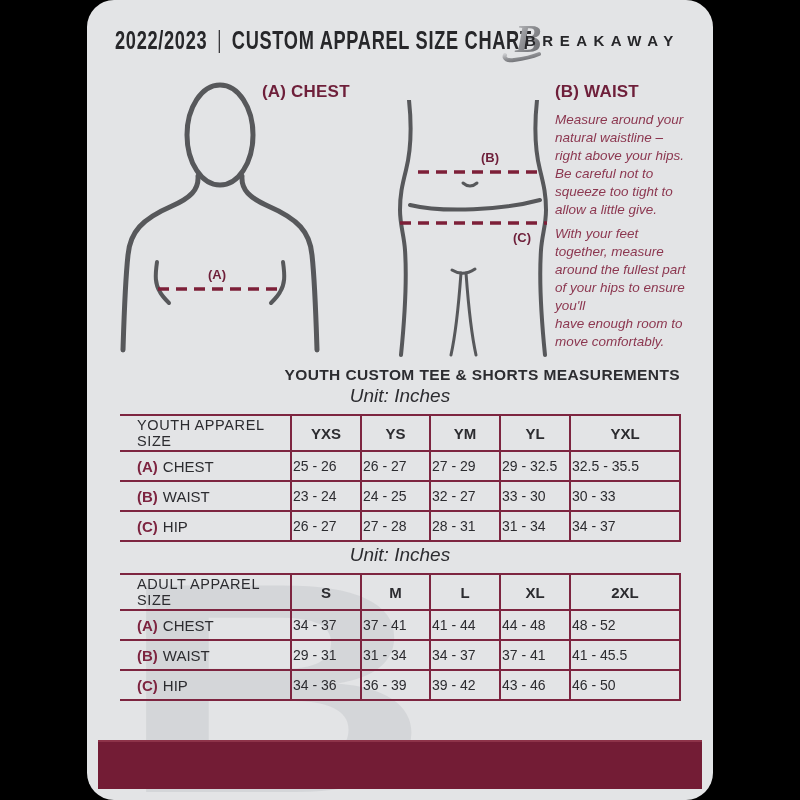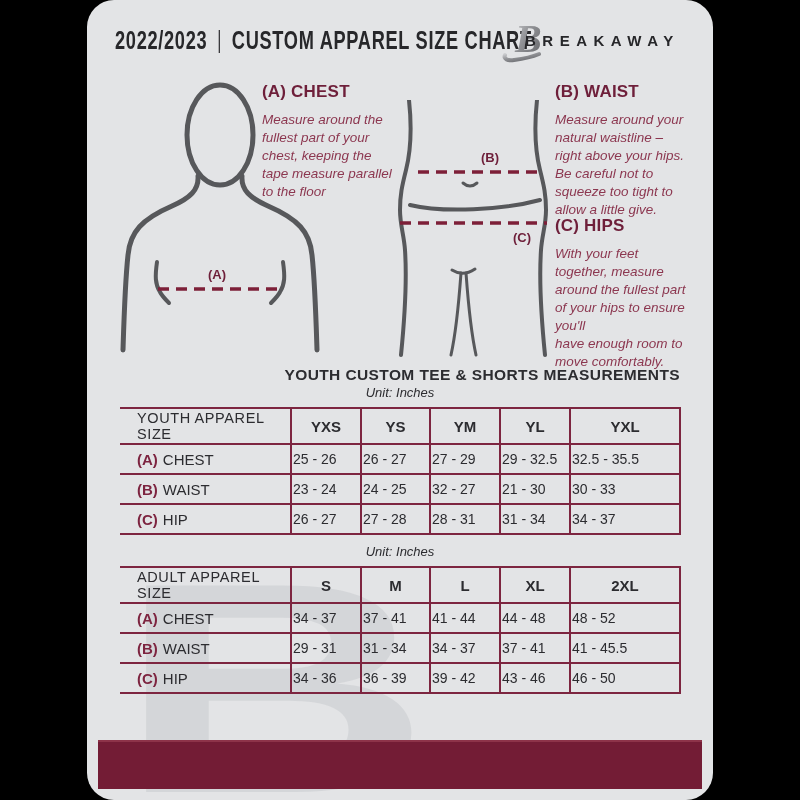--- a/index.html
+++ b/index.html
@@ -35,21 +35,21 @@
   #waist-instr { left:468px; top:82px; width:152px; }
   #hips-instr  { left:468px; top:216px; width:166px; }
   .fig { position:absolute; z-index:0; }
   #fig-torso { left:33px; top:78px; }
   #fig-hips  { left:306px; top:100px; }
   
   .tbl-block { position:absolute; left:33px; width:560px; z-index:2; }
   #youth-table { top:366px; }
   #adult-table { top:543px; }
   .tbl-title { text-align:right; font-size:15.5px; font-weight:bold; color:#2c2c30; letter-spacing:0.4px; }
-  .tbl-unit  { text-align:center; font-size:13px; font-style:italic; color:#2c2c30; margin-top:1px; }
+  .tbl-unit  { text-align:center; font-size:19px; font-style:italic; color:#2c2c30; margin-top:1px; }
   table { border-collapse:collapse; width:560px; table-layout:fixed; margin-top:7px; }
   thead tr { height:34px; }
   tbody tr { height:30px; }
   tr { border-top:2px solid #7d2540; }
   tbody tr:last-child { border-bottom:2px solid #7d2540; }
   th.corner {
     text-align:left; padding-left:17px; font-weight:normal; font-size:14.5px;
     color:#2c2c30; letter-spacing:0.6px;
   }
   .vcell { border-left:2px solid #7d2540; }
@@ -120,37 +120,31 @@
       <path d="M 73,173 C 75,200 77,228 83,255" stroke-width="3"></path>
     </g>
     <line x1="25" y1="72" x2="147" y2="72" stroke="#7d1f38" stroke-width="3.5" stroke-dasharray="11 7"></line>
     <text x="97" y="62" text-anchor="middle" font-family="Liberation Sans, sans-serif" font-size="13" font-weight="bold" fill="#6e1f3a">(B)</text>
     <line x1="7" y1="123" x2="154" y2="123" stroke="#7d1f38" stroke-width="3.5" stroke-dasharray="11 7"></line>
     <text x="129" y="142" text-anchor="middle" font-family="Liberation Sans, sans-serif" font-size="13" font-weight="bold" fill="#6e1f3a">(C)</text>
   </svg>
 
   <div id="chest-instr" class="instr">
     <h3>(A) CHEST</h3>
-    <p>Measure around the
-fullest part of your
-chest, keeping the
-tape measure parallel
-to the floor</p>
   </div>
   <div id="waist-instr" class="instr">
     <h3>(B) WAIST</h3>
     <p>Measure around your
 natural waistline –
 right above your hips.
 Be careful not to
 squeeze too tight to
 allow a little give.</p>
   </div>
   <div id="hips-instr" class="instr">
-    <h3>(C) HIPS</h3>
     <p>With your feet
 together, measure
 around the fullest part
 of your hips to ensure
 you'll
 have enough room to
 move comfortably.</p>
   </div>
 
   <div class="watermark">B</div>
@@ -184,21 +178,21 @@
           <td class="vcell">26 - 27</td>
           <td class="vcell">27 - 29</td>
           <td class="vcell">29 - 32.5</td>
           <td class="vcell">32.5 - 35.5</td>
         </tr>
         <tr>
           <td class="rlabel"><span class="rprefix">(B)</span><span>WAIST</span></td>
           <td class="vcell">23 - 24</td>
           <td class="vcell">24 - 25</td>
           <td class="vcell">32 - 27</td>
-          <td class="vcell">21 - 30</td>
+          <td class="vcell">33 - 30</td>
           <td class="vcell">30 - 33</td>
         </tr>
         <tr>
           <td class="rlabel"><span class="rprefix">(C)</span><span>HIP</span></td>
           <td class="vcell">26 - 27</td>
           <td class="vcell">27 - 28</td>
           <td class="vcell">28 - 31</td>
           <td class="vcell">31 - 34</td>
           <td class="vcell">34 - 37</td>
         </tr>

